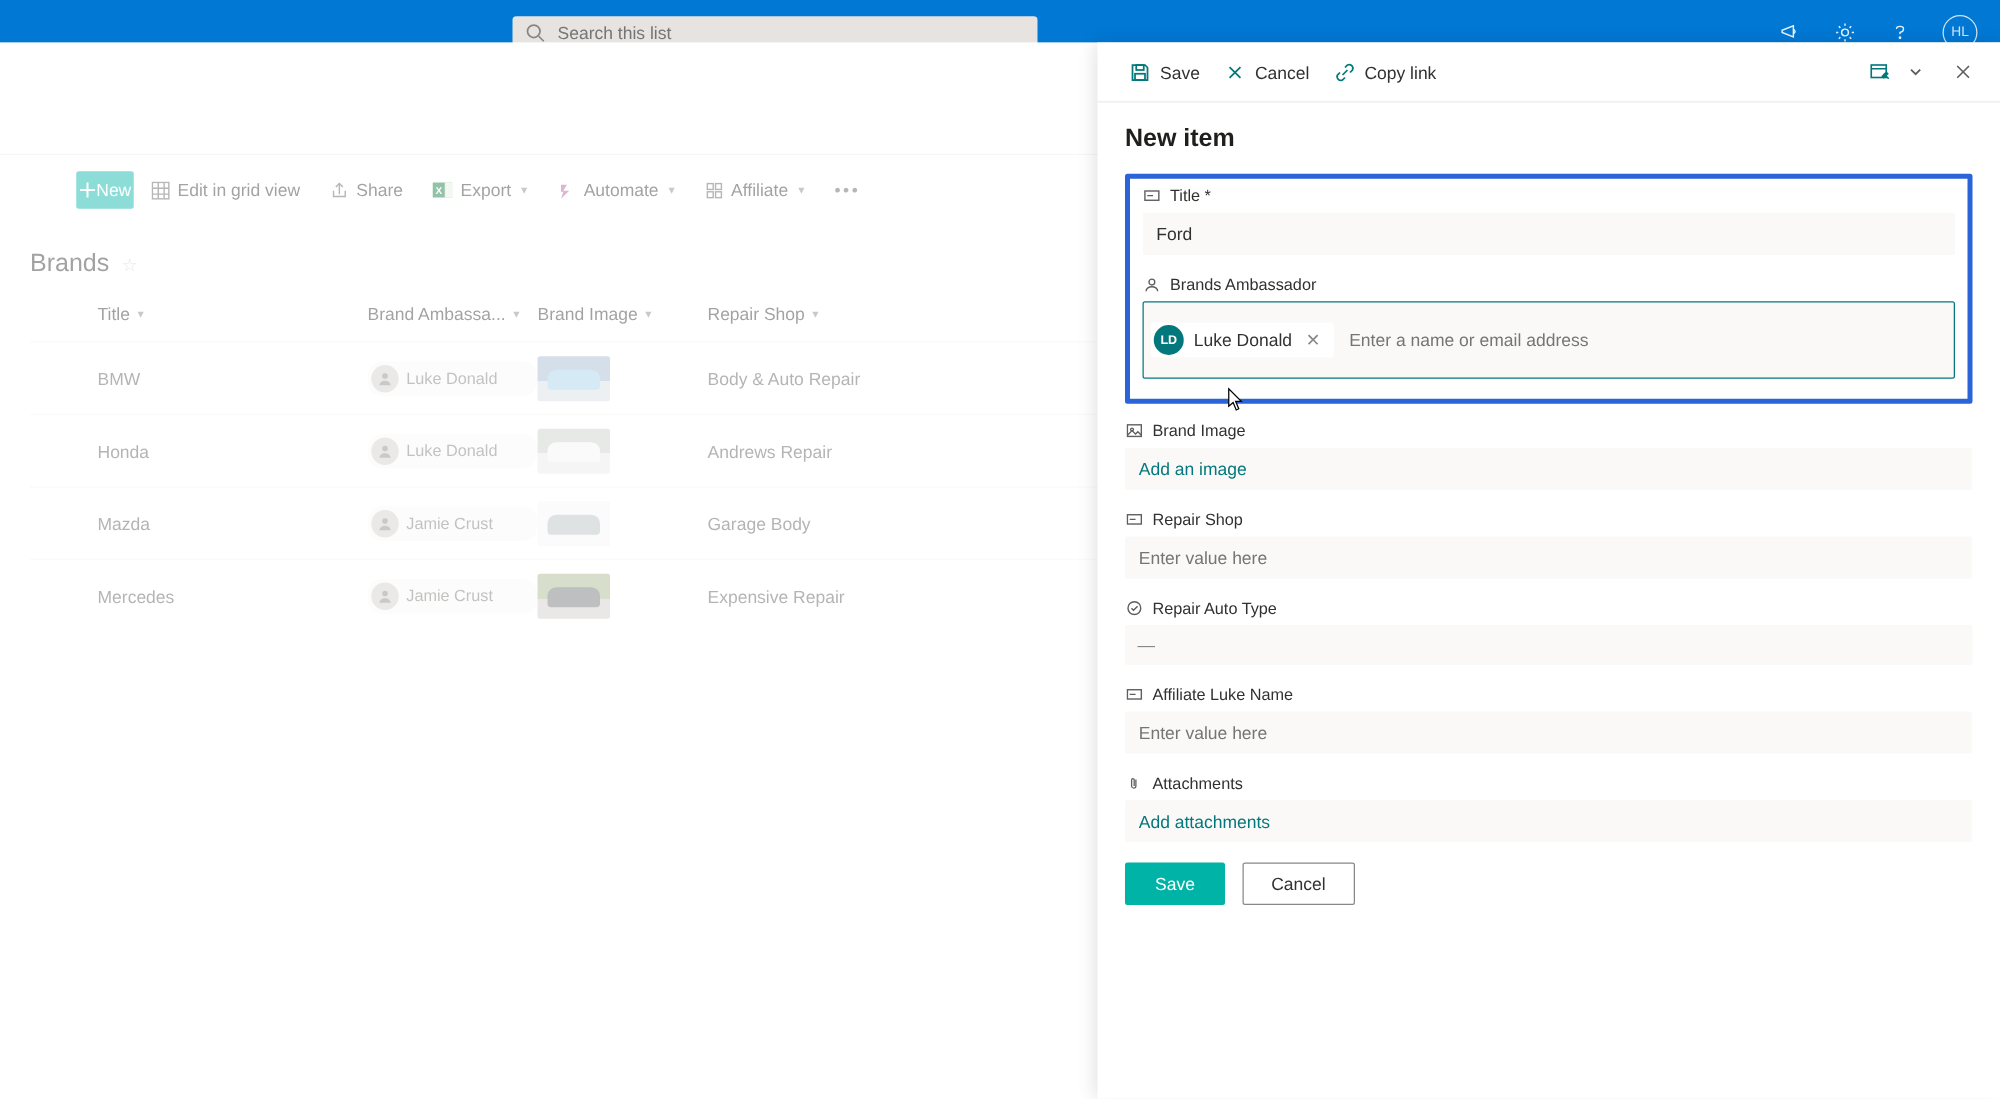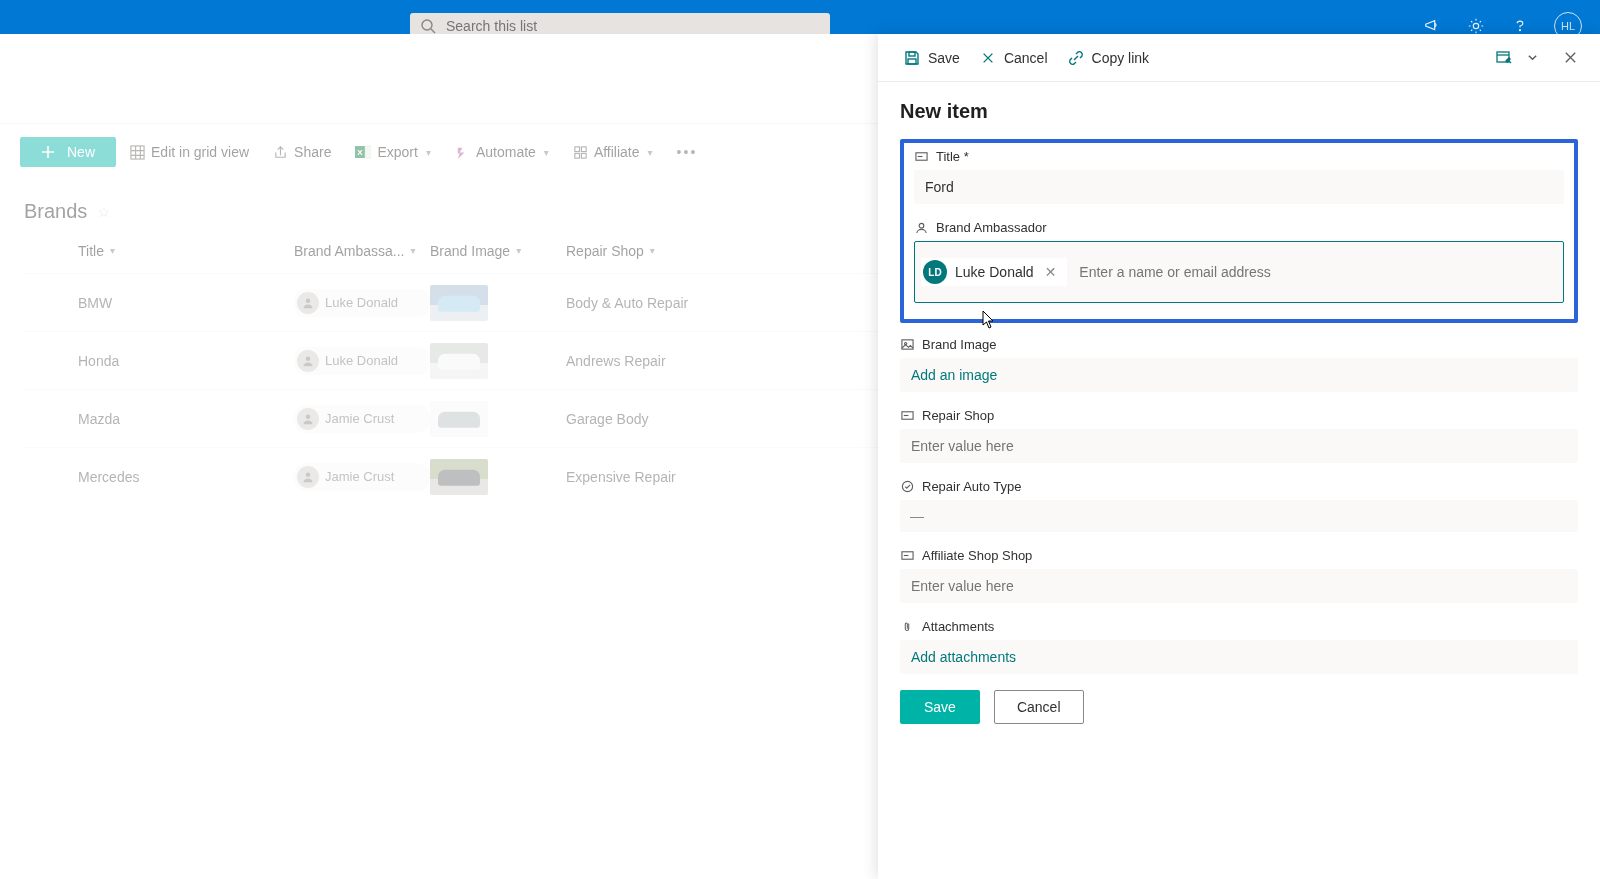--- a/index.html
+++ b/index.html
@@ -63,22 +63,22 @@
     top: 34px; left:0; right:0; bottom:0;
     background:#fff;
   }
   .breadcrumb-spacer { height: 90px; border-bottom:1px solid var(--border-grey);}
   .commandbar {
     height: 56px; display:flex; align-items:center; gap: 4px;
     padding: 0 20px;
   }
   .btn-new {
     background: var(--teal-bright);
-    color:#fff; border:none; padding: 7px 21px; border-radius:2px;
-    display:flex; align-items:center; gap:12px; font-size:14px; cursor:pointer;
+    color:#fff; border:none; padding: 7px 2px; border-radius:2px;
+    display:flex; align-items:center; gap:0; font-size:14px; cursor:pointer;margin-left:41px;
   }
   .cmd-item {
     display:flex; align-items:center; gap:6px;
     padding: 6px 10px; color:#323130; cursor:pointer; font-size:14px;
   }
   .cmd-item .chev { font-size:10px; color:#888; margin-left:2px;}
   .excel-icon { width:16px; height:16px; }
 
   .list-title-row { padding: 20px 24px 6px; display:flex; align-items:center; gap:10px;}
   .list-title { font-size: 20px; font-weight:400; color:#323130;}
@@ -505,21 +505,21 @@
       </div>
 
       <div class="field" style="margin-bottom:4px;">
         <div class="field-label">
           <span class="fic">
             <svg viewBox="0 0 14 14" width="13" height="13" fill="none" stroke="currentColor" stroke-width="1.2">
                 <circle cx="7" cy="5" r="2.5"></circle>
                 <path d="M2 13c0-2.5 2.5-4 5-4s5 1.5 5 4"></path>
               </svg>
           </span>
-          <span>Brand Ambassador</span>
+          <span>Brands Ambassador</span>
         </div>
         <div class="picker">
           <div class="chip">
             <span class="pc">LD</span>
             <span>Luke Donald</span>
             <span class="rm">✕</span>
           </div>
           <input type="text" placeholder="Enter a name or email address" style="">
         </div>
       </div>
@@ -566,21 +566,21 @@
     </div>
 
     <div class="field">
       <div class="field-label">
         <span class="fic">
           <svg viewBox="0 0 14 14" width="13" height="13" fill="none" stroke="currentColor" stroke-width="1.2">
               <rect x="1" y="3" width="12" height="8"></rect>
               <path d="M3 7h5"></path>
             </svg>
         </span>
-        <span>Affiliate Shop Shop</span>
+        <span>Affiliate Luke Name</span>
       </div>
       <input class="text-input" type="text" placeholder="Enter value here" style="">
     </div>
 
     <div class="field">
       <div class="field-label">
         <span class="fic">
           <svg viewBox="0 0 14 14" width="12" height="14" fill="none" stroke="currentColor" stroke-width="1.2">
               <path d="M9 3v6a2 2 0 01-4 0V3.5a1.2 1.2 0 012.4 0V9"></path>
             </svg>

